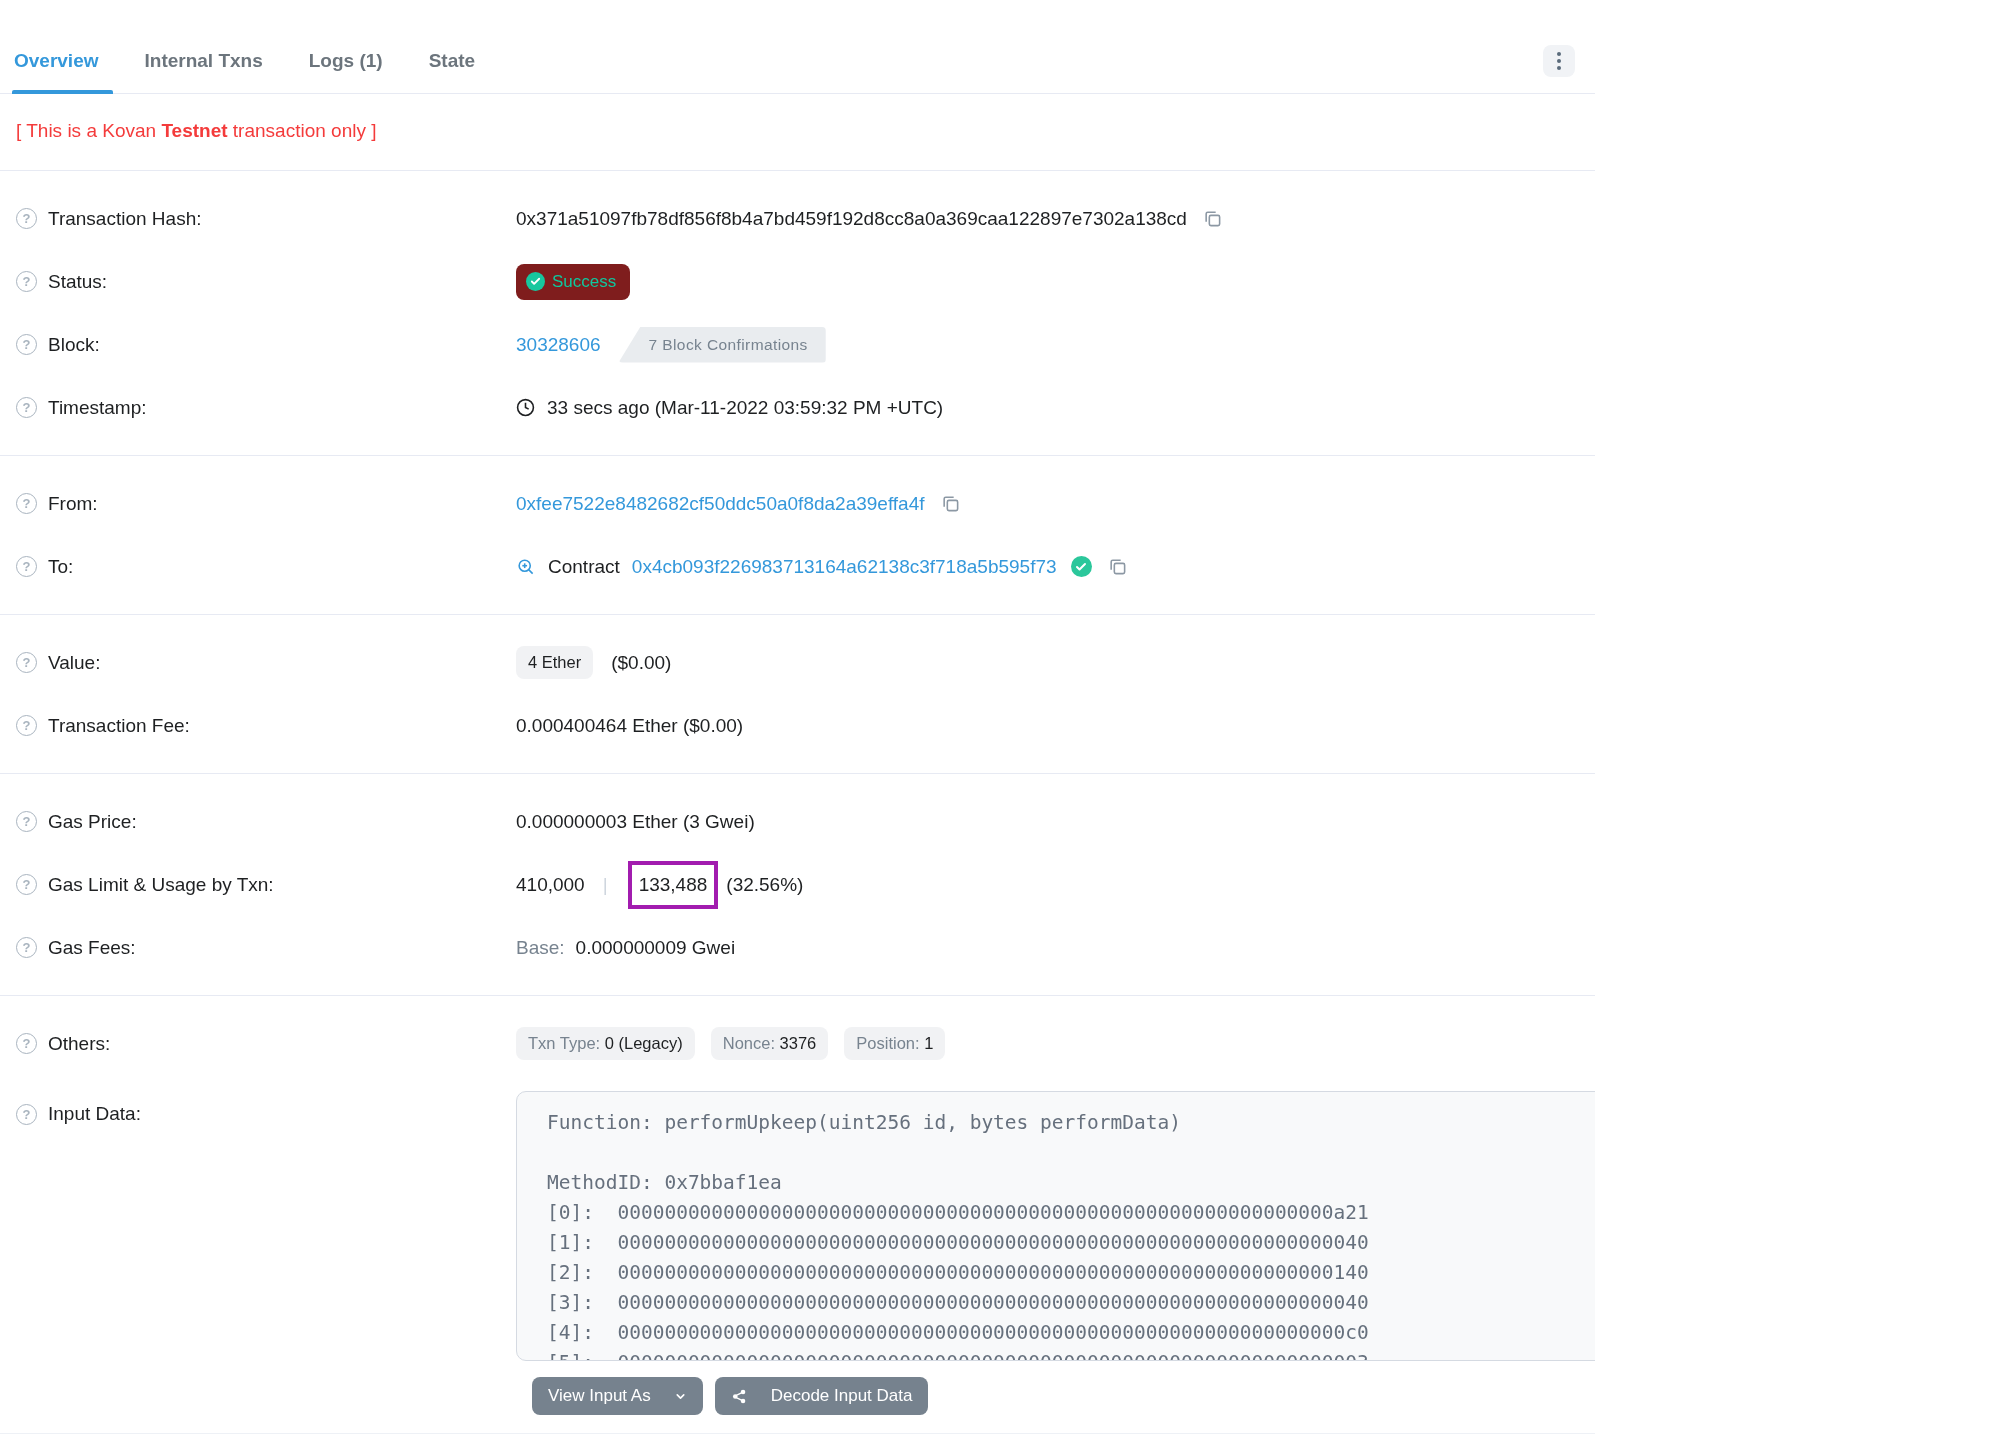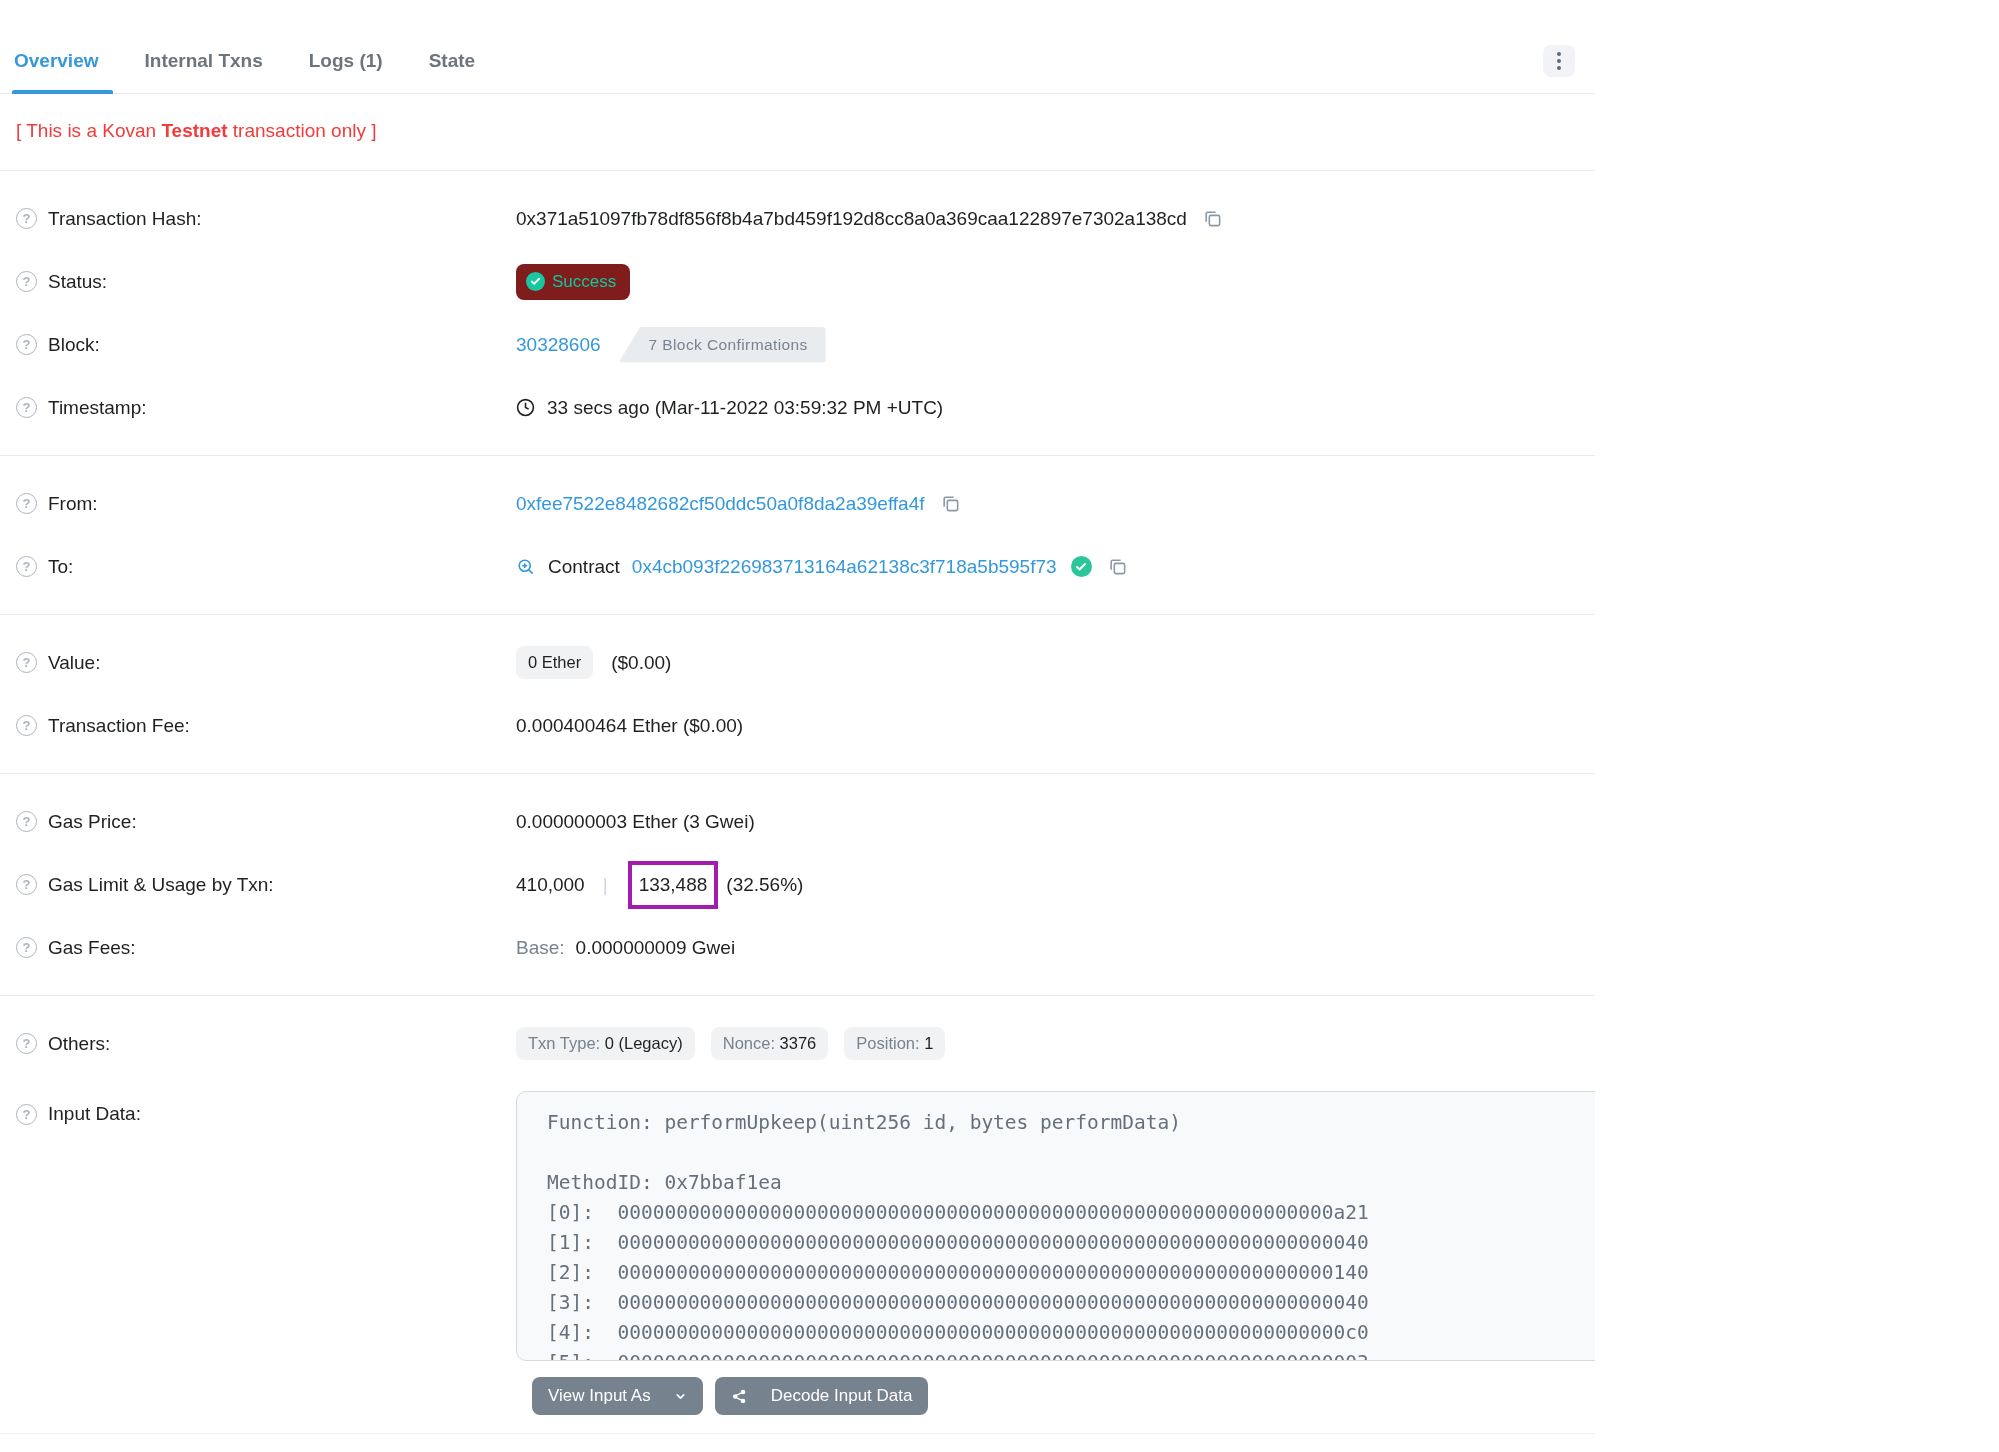--- a/index.html
+++ b/index.html
@@ -226,21 +226,21 @@
     </div>
   </div>
 
   <div class="section">
     <div class="row">
       <div class="row-label">
         <span class="help-ic">?</span>
         <span>Value:</span>
       </div>
       <div class="row-value">
-        <span class="pill">0 Ether</span>
+        <span class="pill">4 Ether</span>
         <span class="usd">($0.00)</span>
       </div>
     </div>
 
     <div class="row">
       <div class="row-label">
         <span class="help-ic">?</span>
         <span>Transaction Fee:</span>
       </div>
       <div class="row-value">

